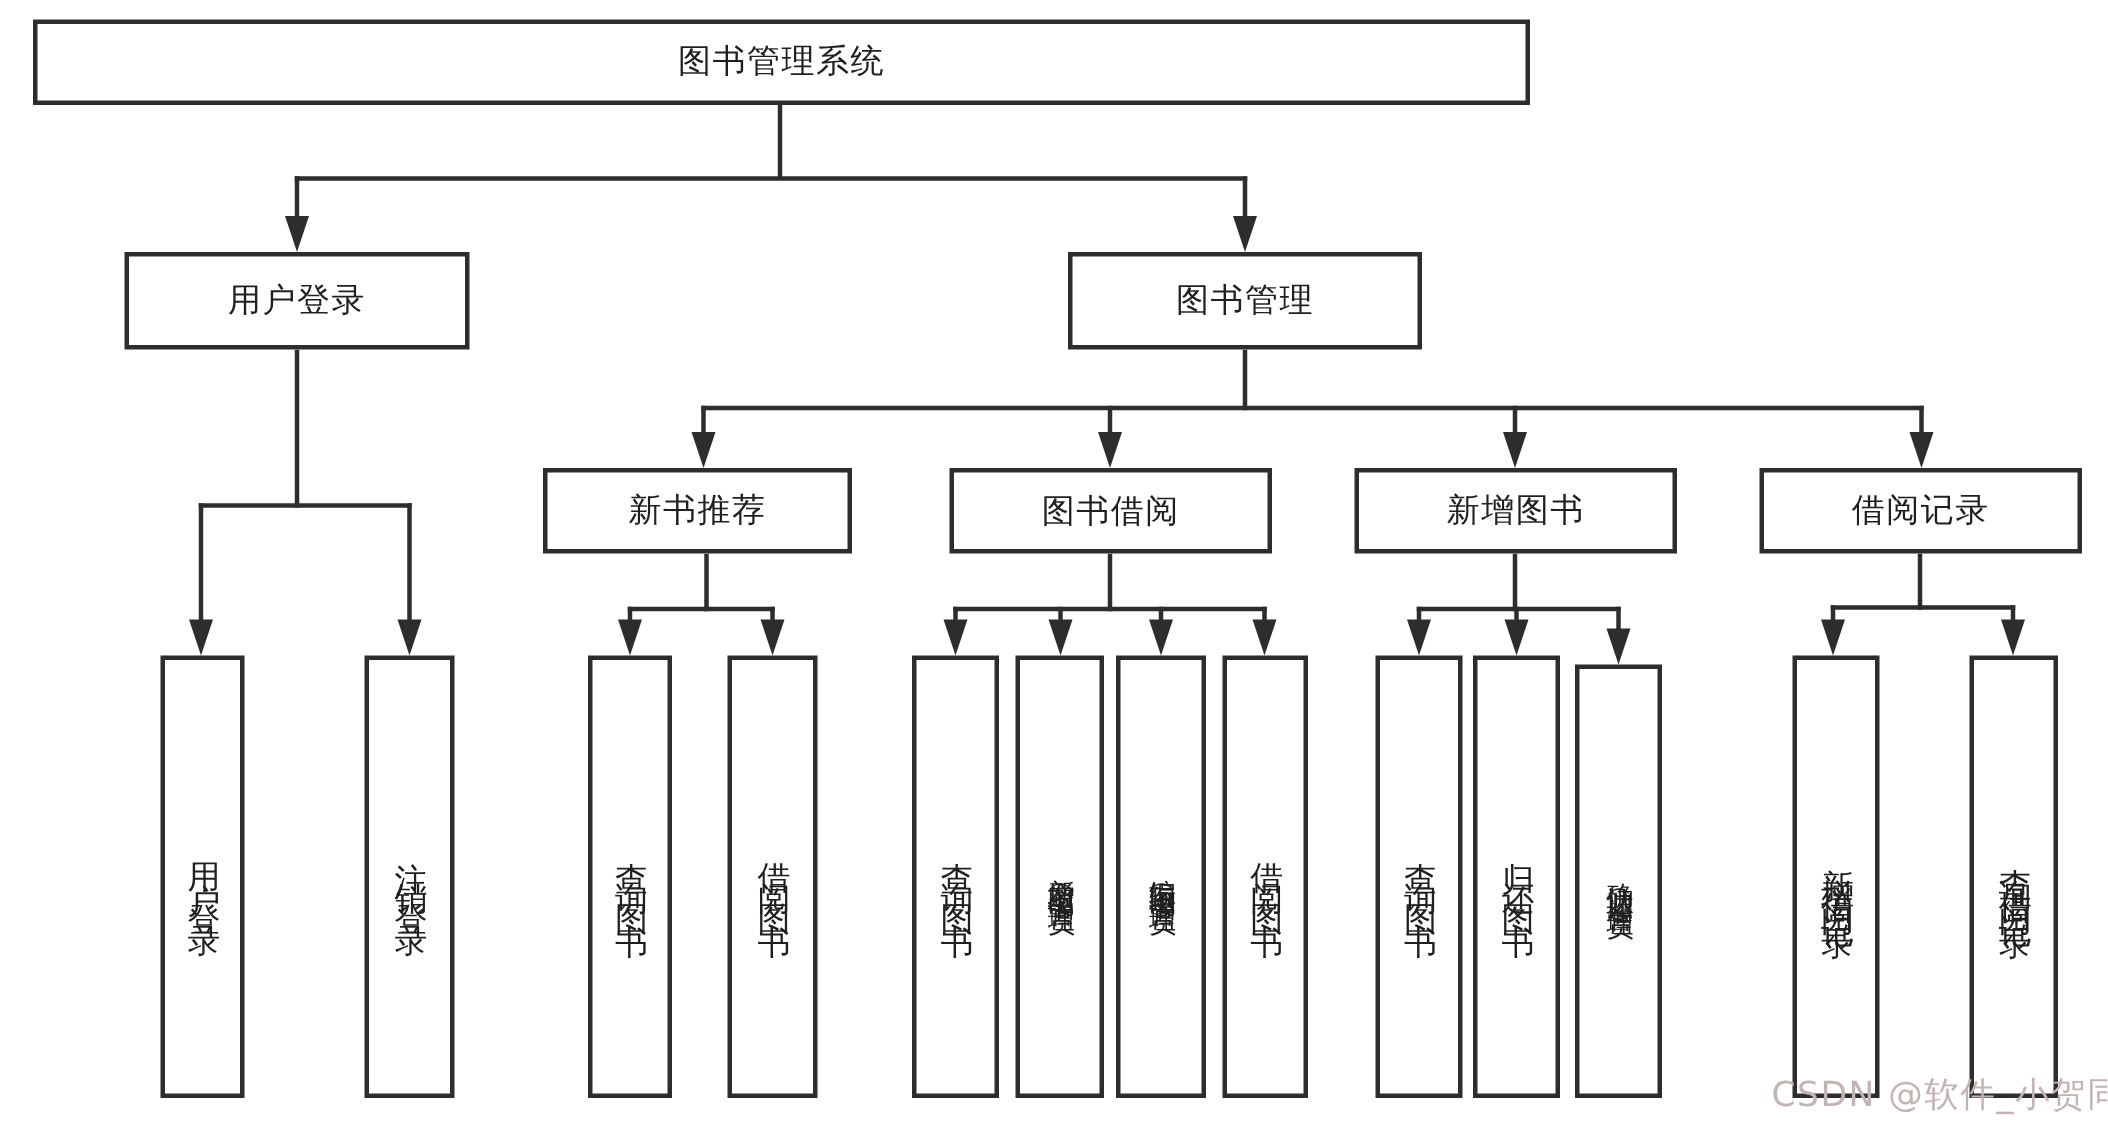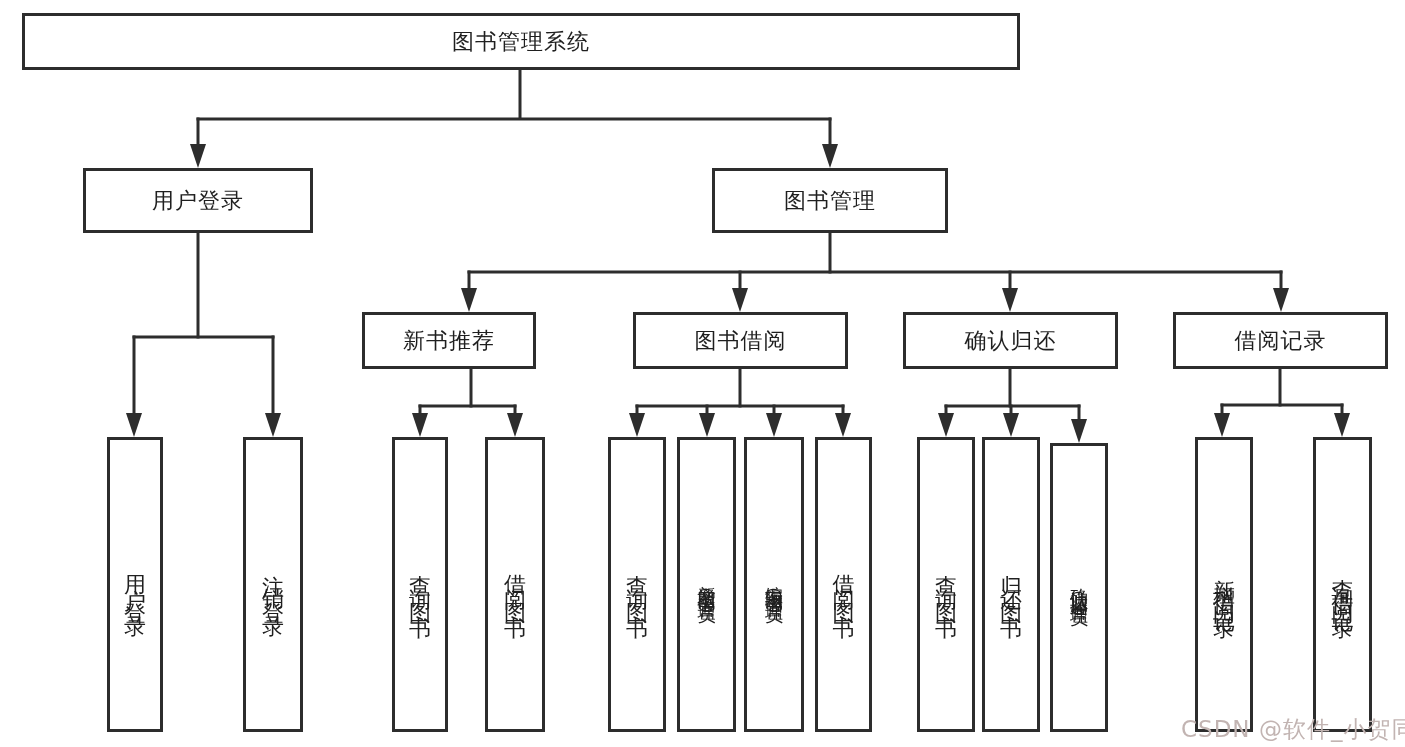--- a/index.html
+++ b/index.html
@@ -109,23 +109,23 @@
       <polygon points="1214,413 1230,413 1222,437"></polygon>
       <polygon points="1334,413 1350,413 1342,437"></polygon>
     </g>
   </svg>
 
   <div class="node" style="left:22px;top:13px;width:998px;height:57px;">图书管理系统</div>
 
   <div class="node" style="left:83px;top:168px;width:230px;height:65px;">用户登录</div>
   <div class="node" style="left:712px;top:168px;width:236px;height:65px;">图书管理</div>
 
-  <div class="node" style="left:362px;top:312px;width:174px;height:57px;">新书推荐</div>
+  <div class="node" style="left:362px;top:312px;width:206px;height:57px;">新书推荐</div>
   <div class="node" style="left:633px;top:312px;width:215px;height:57px;font-family:Liberation Serif, serif;">图书借阅</div>
-  <div class="node" style="left:903px;top:312px;width:215px;height:57px;">确认归还</div>
+  <div class="node" style="left:903px;top:312px;width:215px;height:57px;">新增图书</div>
   <div class="node" style="left:1173px;top:312px;width:215px;height:57px;">借阅记录</div>
 
   <div class="node vnode sp4" style="left:107px;top:437px;width:56px;height:295px;">用户登录</div>
   <div class="node vnode sp4" style="left:243px;top:437px;width:60px;height:295px;">注销登录</div>
 
   <div class="node vnode sp4" style="left:392px;top:437px;width:56px;height:295px;">查询图书</div>
   <div class="node vnode sp4" style="left:485px;top:437px;width:60px;height:295px;">借阅图书</div>
 
   <div class="node vnode sp4" style="left:608px;top:437px;width:58px;height:295px;">查询图书</div>
   <div class="node vnode splong" style="left:677px;top:437px;width:59px;height:295px;">新增图书（管理员）</div>

